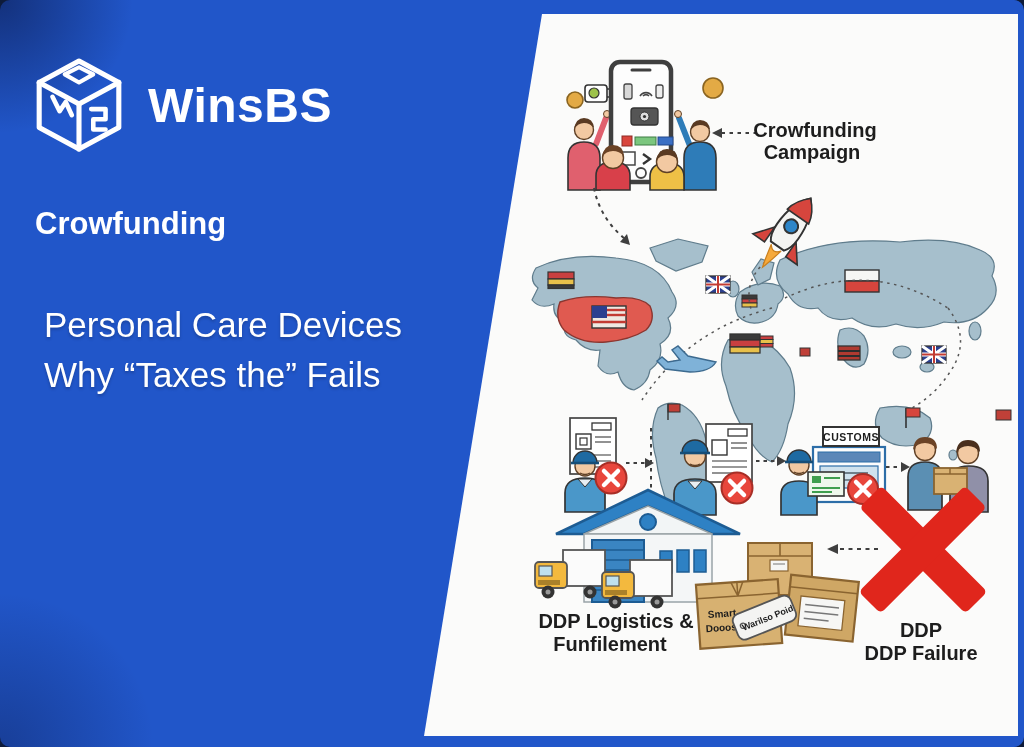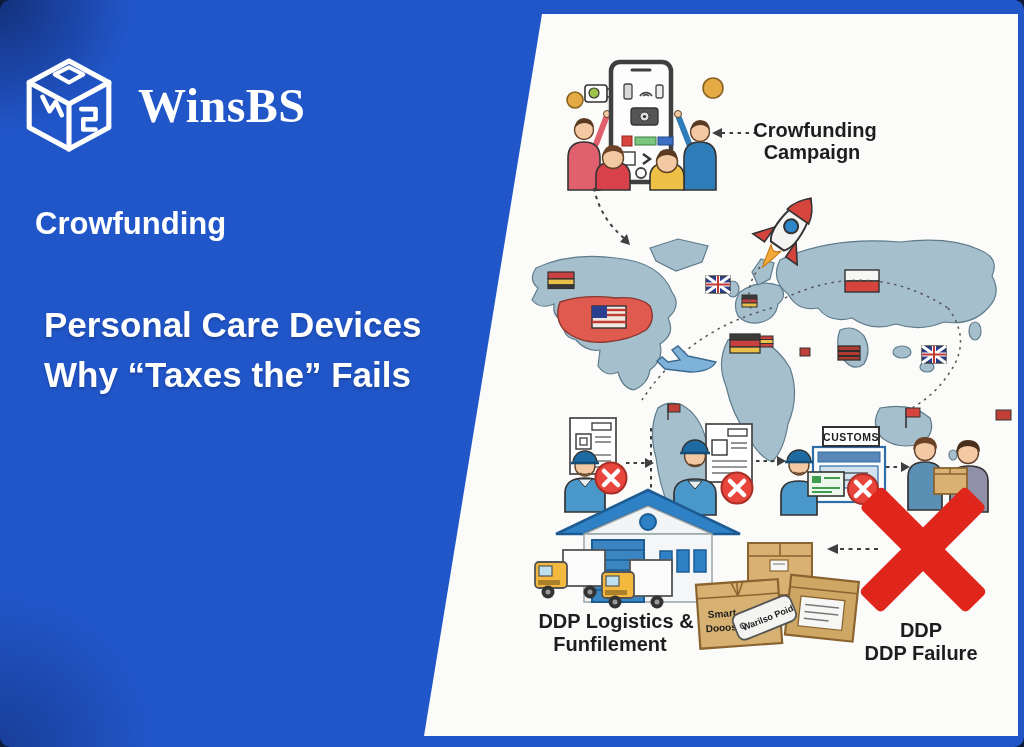--- a/index.html
+++ b/index.html
@@ -7,24 +7,24 @@
     position:relative;width:1024px;height:747px;overflow:hidden;border-radius:10px;
     background:
       radial-gradient(190px at 0% 0%, rgba(8,18,60,.55), rgba(8,18,60,0) 70%),
       radial-gradient(220px at 0% 100%, rgba(8,18,60,.35), rgba(8,18,60,0) 70%),
       #2156c9;
     font-family:"Liberation Sans",sans-serif;
   }
   .art{position:absolute;left:0;top:0;width:1024px;height:747px;}
   .art text{font-family:"Liberation Sans",sans-serif;font-weight:bold;fill:#1d1d1d;}
   .left{position:absolute;left:0;top:0;width:470px;color:#fff;}
-  .brand-row{position:absolute;left:20px;top:56px;display:flex;align-items:center;font-family:Liberation Serif, serif;}
+  .brand-row{position:absolute;left:30px;top:56px;display:flex;align-items:center;}
   .brand-name{font-size:48px;font-weight:bold;margin-left:20px;letter-spacing:.5px;}
   .category{position:absolute;left:35px;top:206px;font-size:31px;font-weight:bold;}
-  .title{position:absolute;left:44px;top:300px;font-size:35px;font-weight:bold;line-height:50px;
+  .title{position:absolute;left:44px;top:300px;font-size:35px;font-weight:normal;line-height:50px;
          text-shadow:0 2px 3px rgba(0,0,0,.22);}
 </style>
 </head>
 <body>
 
 <div class="canvas">
 
   <svg class="art" viewBox="0 0 1024 747">
 
     <polygon points="542,14 1018,14 1018,736 424,736" fill="#fbfbfa"></polygon>

